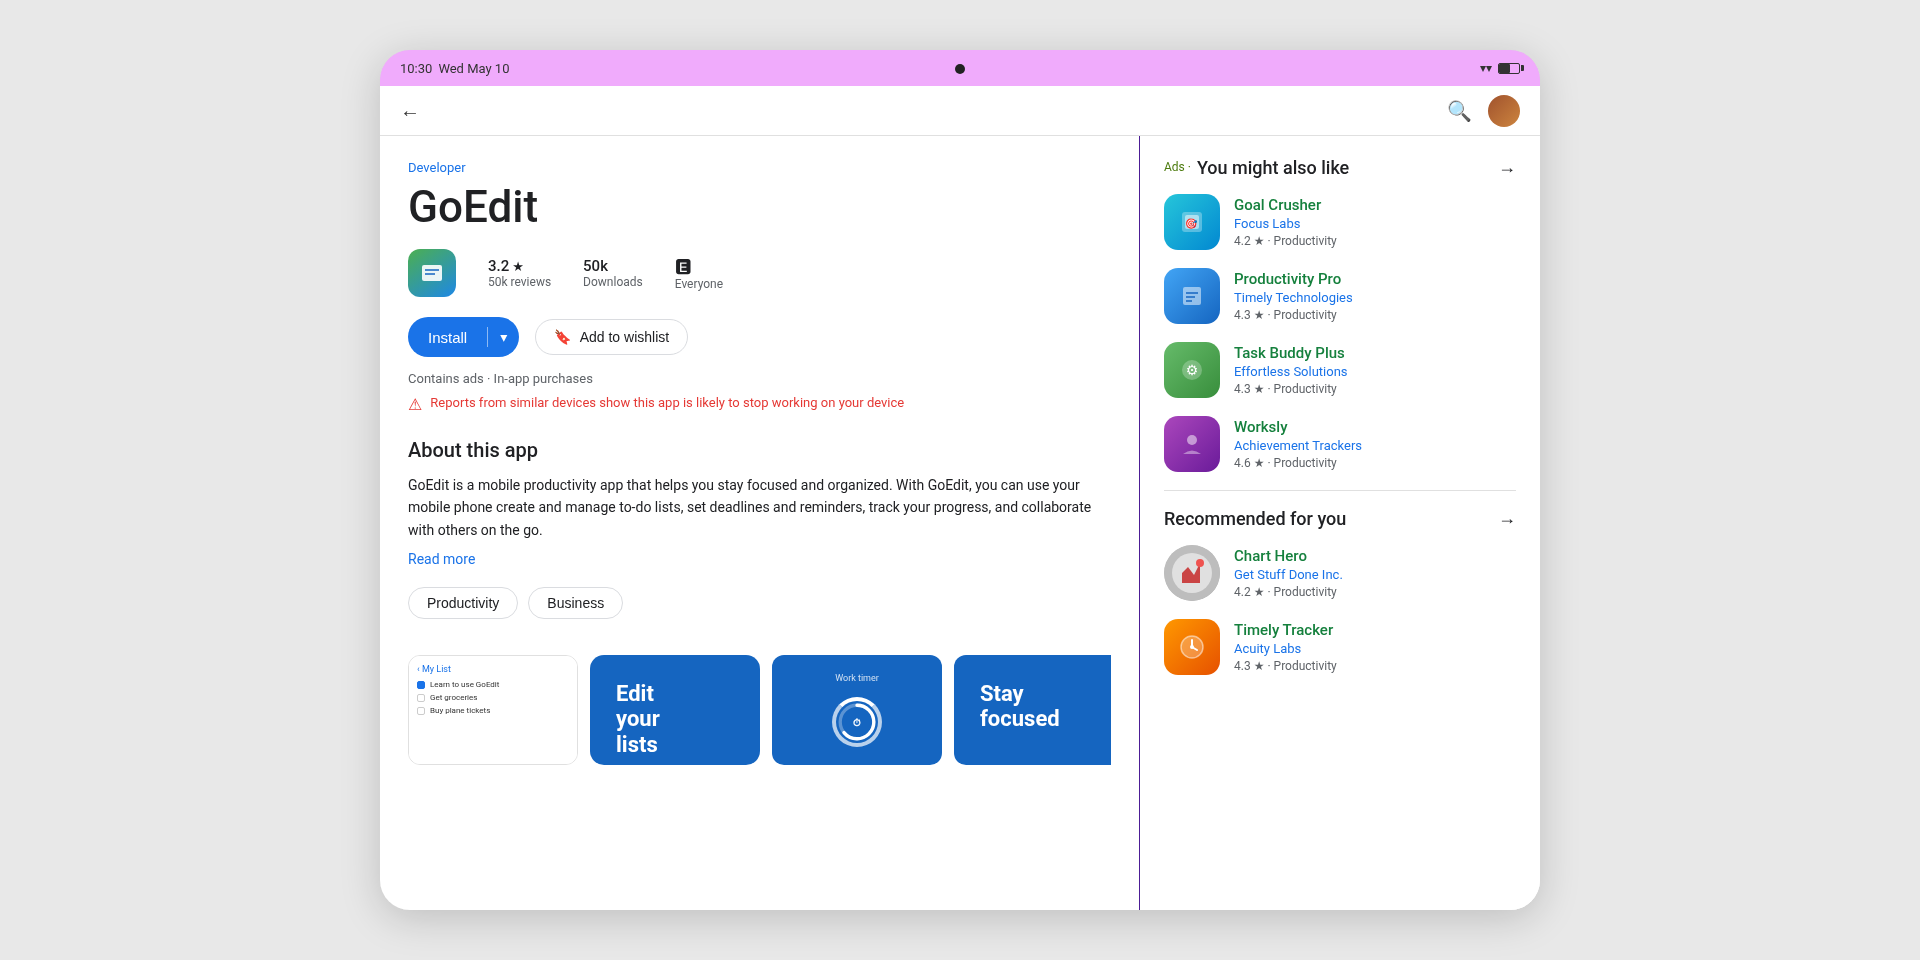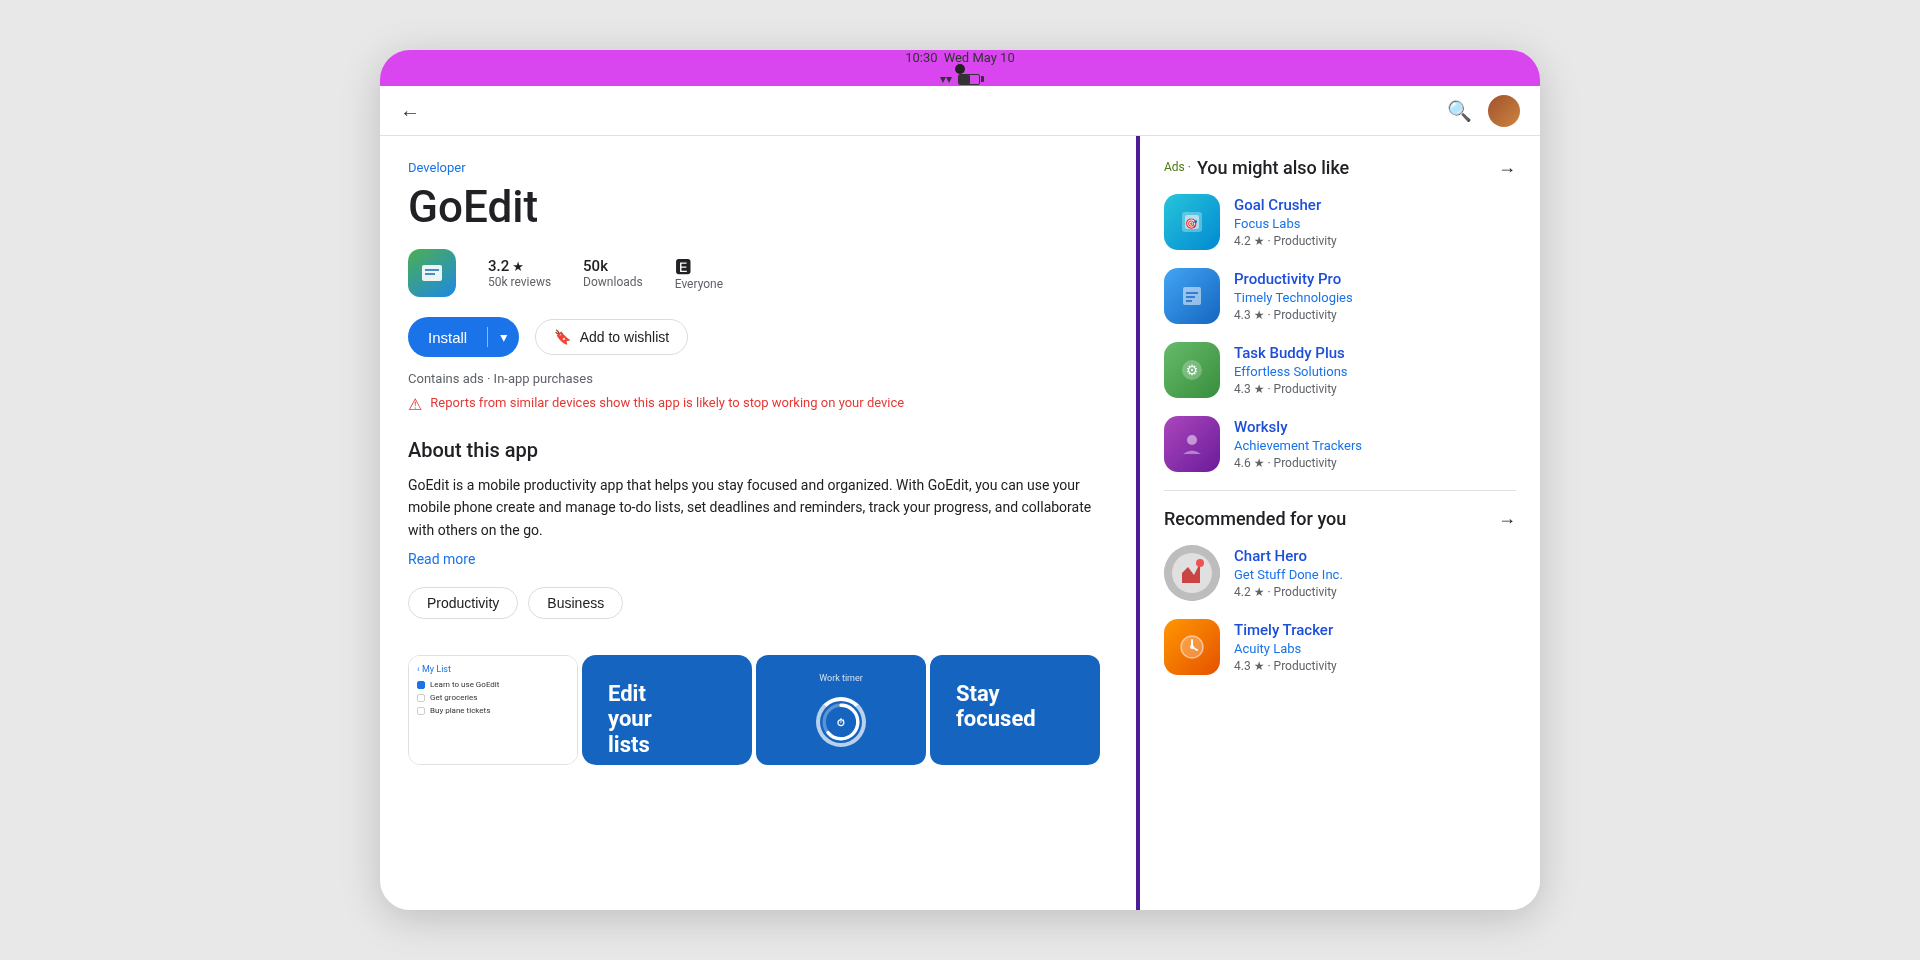--- a/index.html
+++ b/index.html
@@ -31,28 +31,27 @@
       border-radius: 50%;
       position: absolute;
       top: 14px;
       left: 50%;
       transform: translateX(-50%);
       z-index: 10;
     }
 
     .status-bar {
       height: 36px;
-      background: #d946ef;
+      background: #f0abfc;
       display: flex;
       align-items: center;
       justify-content: space-between;
       padding: 0 20px;
       font-size: 13px;
       color: #333;
-      flex-direction: column;
     }
 
     .status-bar-left {
       display: flex;
       align-items: center;
       gap: 6px;
     }
 
     .status-bar-right {
       display: flex;
@@ -130,21 +129,21 @@
       display: flex;
       height: calc(860px - 36px - 50px);
       background: #fff;
       overflow: hidden;
     }
 
     .left-panel {
       flex: 1;
       padding: 24px 28px;
       overflow-y: auto;
-      border-right: 4px solid #4c1d95;
+      border-right: 1px solid #4c1d95;
     }
 
     .right-panel {
       width: 400px;
       padding: 20px 24px;
       overflow-y: auto;
       background: #fff;
     }
 
     
@@ -308,21 +307,21 @@
       border-radius: 20px;
       padding: 7px 18px;
       font-size: 14px;
       color: #202124;
       cursor: pointer;
       background: none;
     }
 
     .screenshots-row {
       display: flex;
-      gap: 4px;
+      gap: 12px;
       overflow: hidden;
       margin-top: 36px;
     }
 
     .screenshot {
       width: 170px;
       height: 110px;
       border-radius: 12px;
       background: #1565c0;
       flex-shrink: 0;
@@ -480,21 +479,21 @@
       background: linear-gradient(135deg, #ff9800, #e65100);
     }
 
     .app-info {
       flex: 1;
     }
 
     .app-name {
       font-size: 15px;
       font-weight: 500;
-      color: #1d4ed8;
+      color: #15803d;
       margin-bottom: 2px;
     }
 
     .app-developer {
       font-size: 13px;
       color: #1a73e8;
       margin-bottom: 3px;
       cursor: pointer;
     }
 

